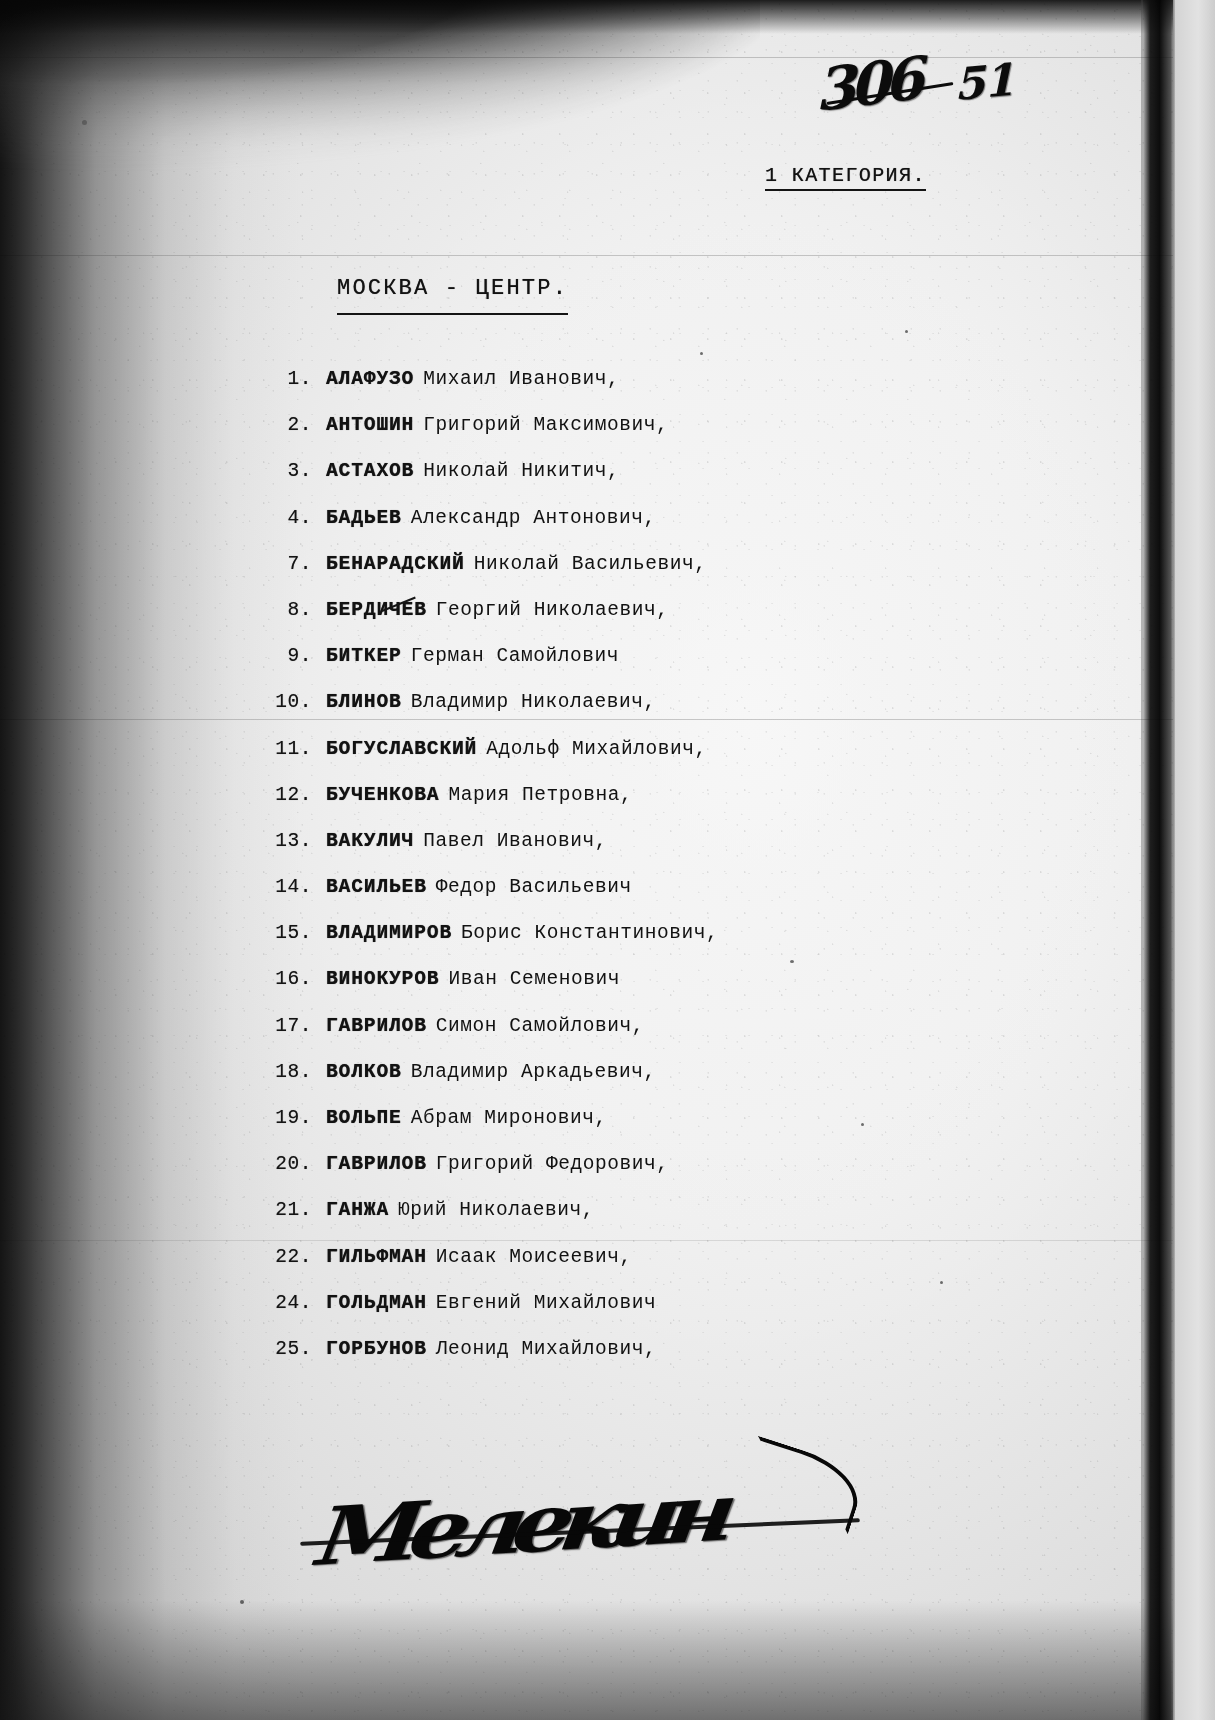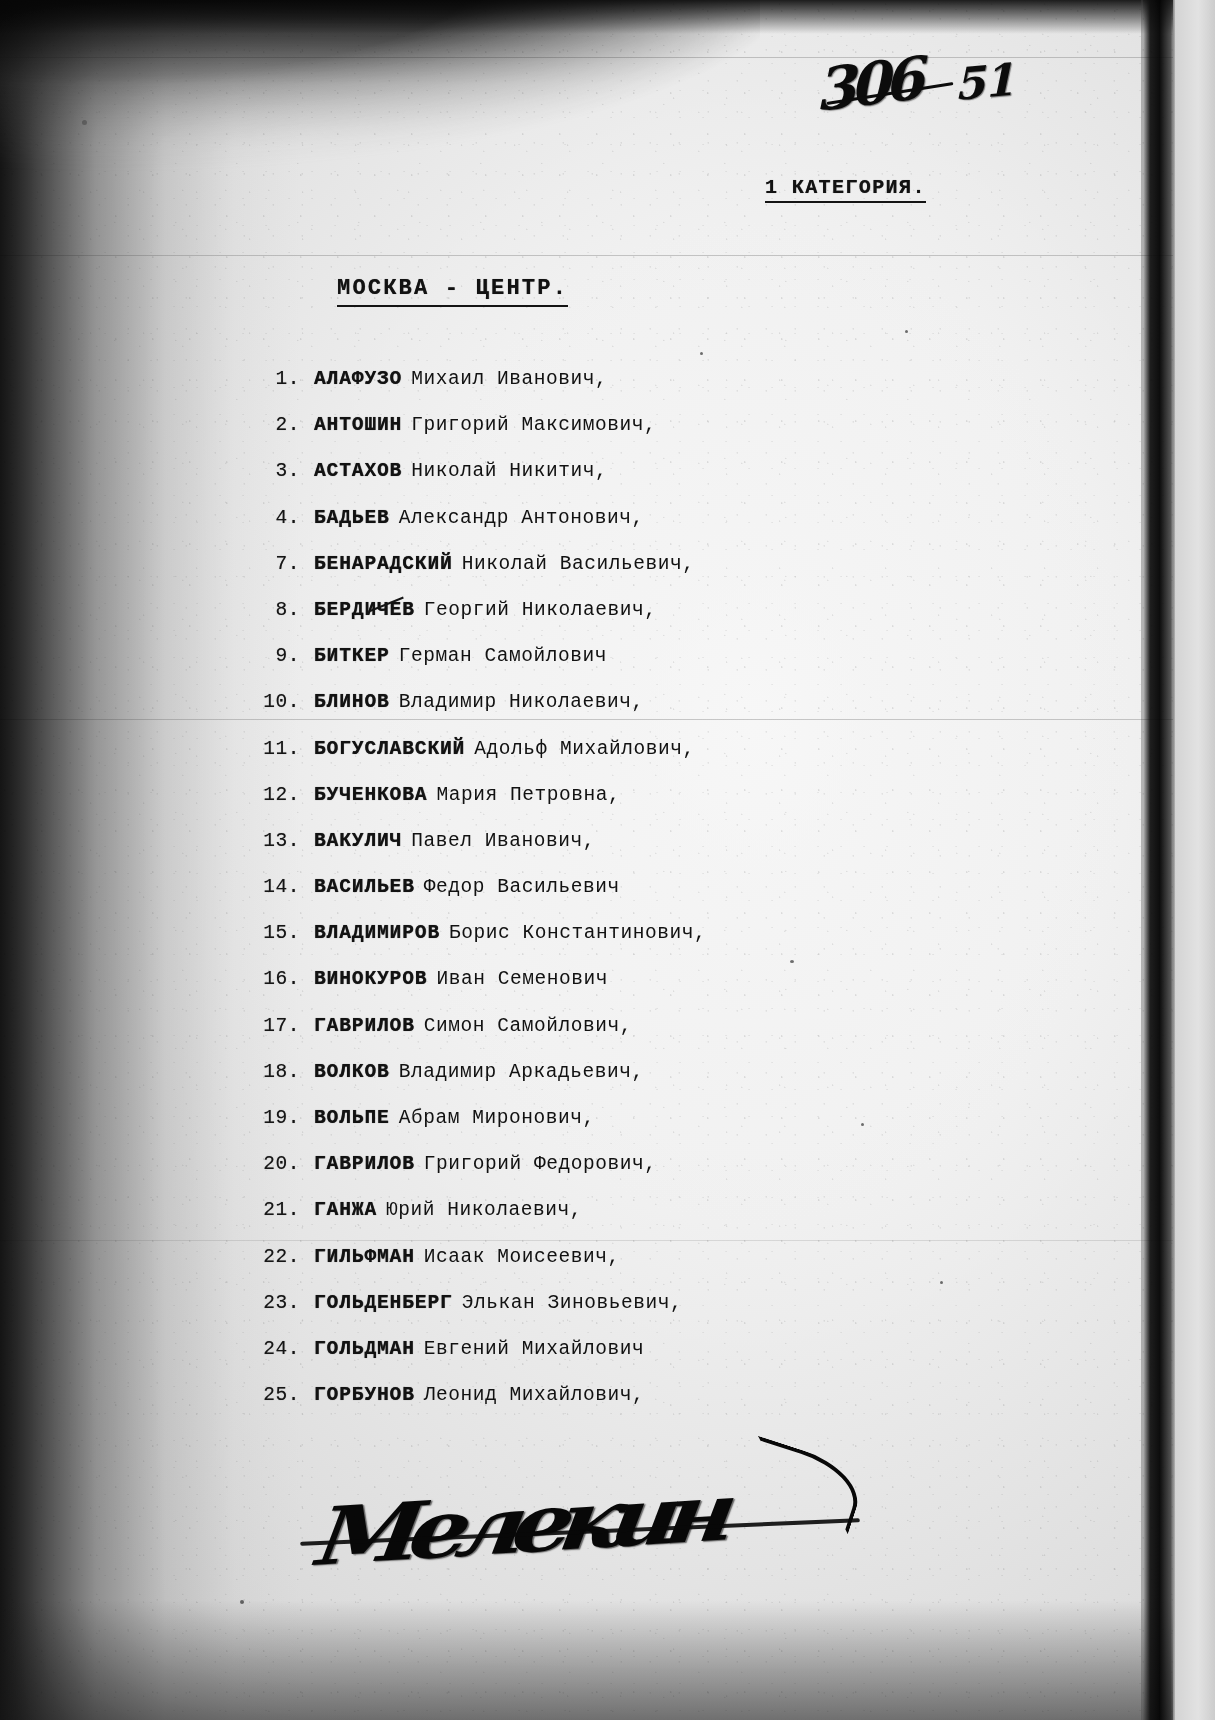--- a/index.html
+++ b/index.html
@@ -105,38 +105,38 @@
   }
   .tx{
     position:absolute;
     white-space:nowrap;
     font-family:"Liberation Mono","DejaVu Sans Mono",monospace;
     letter-spacing:.6px;
     text-shadow:0 0 .7px rgba(20,20,20,.55), .35px .25px .4px rgba(25,25,25,.35);
   }
 
   .category{
-    left:765px; top:176px;
-    font-size:20px; font-weight:700;
+    left:765px; top:164px;
+    font-size:20px; font-weight:400;
     letter-spacing:1.4px;
     border-bottom:2px solid #18181c;
     padding-bottom:2px;
   }
   .region{
     left:337px; top:276px;
-    font-size:22px; font-weight:700;
+    font-size:22px; font-weight:400;
     letter-spacing:2.2px;
     border-bottom:2px solid #18181c;
-    padding-bottom:4px;
+    padding-bottom:12px;
   }
 
   
   .list{
     position:absolute;
-    left:246px; top:368px;
+    left:258px; top:368px;
     width:800px;
   }
   .entry{
     position:relative;
     height:46.2px;
     display:flex;
     align-items:flex-start;
     font-size:19.5px;
     letter-spacing:.55px;
   }
@@ -345,25 +345,20 @@
           <span class="num">21.</span>
           <span class="surname">ГАНЖА</span>
           <span class="given">Юрий Николаевич,</span>
         </div>
         <div class="entry">
           <span class="num">22.</span>
           <span class="surname">ГИЛЬФМАН</span>
           <span class="given">Исаак Моисеевич,</span>
         </div>
         <div class="entry">
-          <span class="num">23.</span>
-          <span class="surname">ГОЛЬДЕНБЕРГ</span>
-          <span class="given">Элькан Зиновьевич,</span>
-        </div>
-        <div class="entry">
           <span class="num">24.</span>
           <span class="surname">ГОЛЬДМАН</span>
           <span class="given">Евгений Михайлович</span>
         </div>
         <div class="entry">
           <span class="num">25.</span>
           <span class="surname">ГОРБУНОВ</span>
           <span class="given">Леонид Михайлович,</span>
         </div>
       </div>

